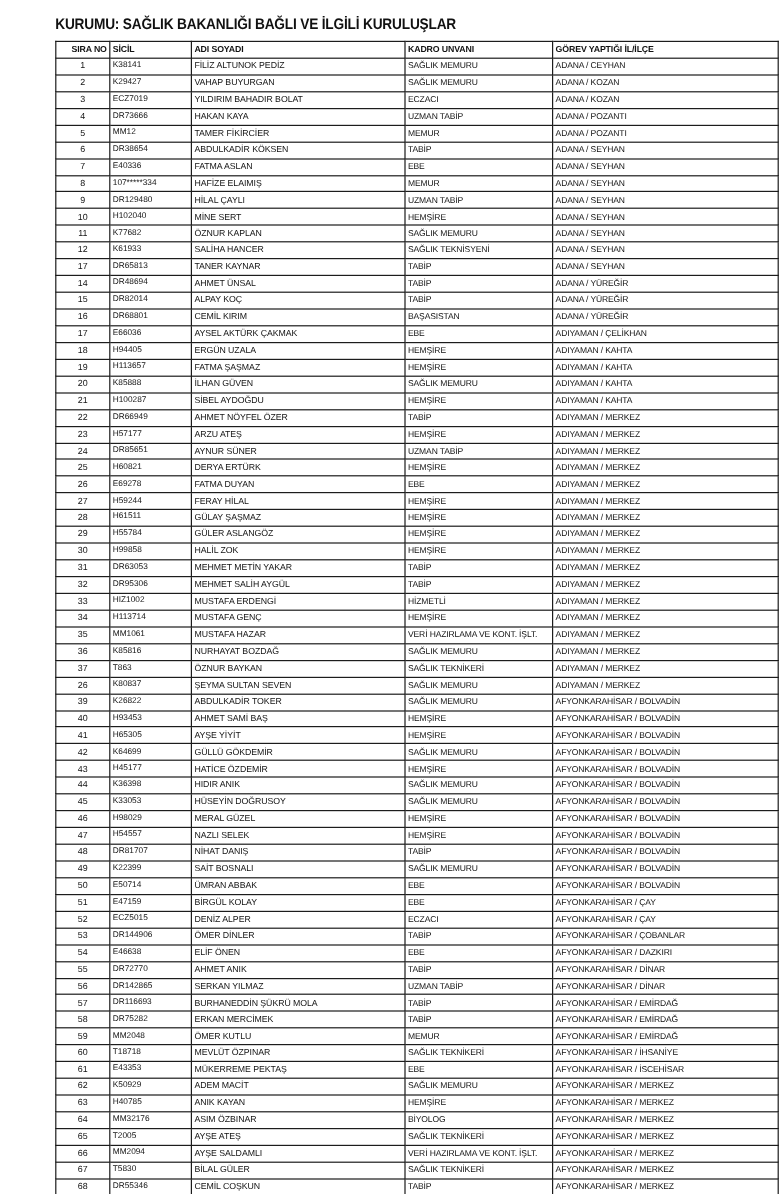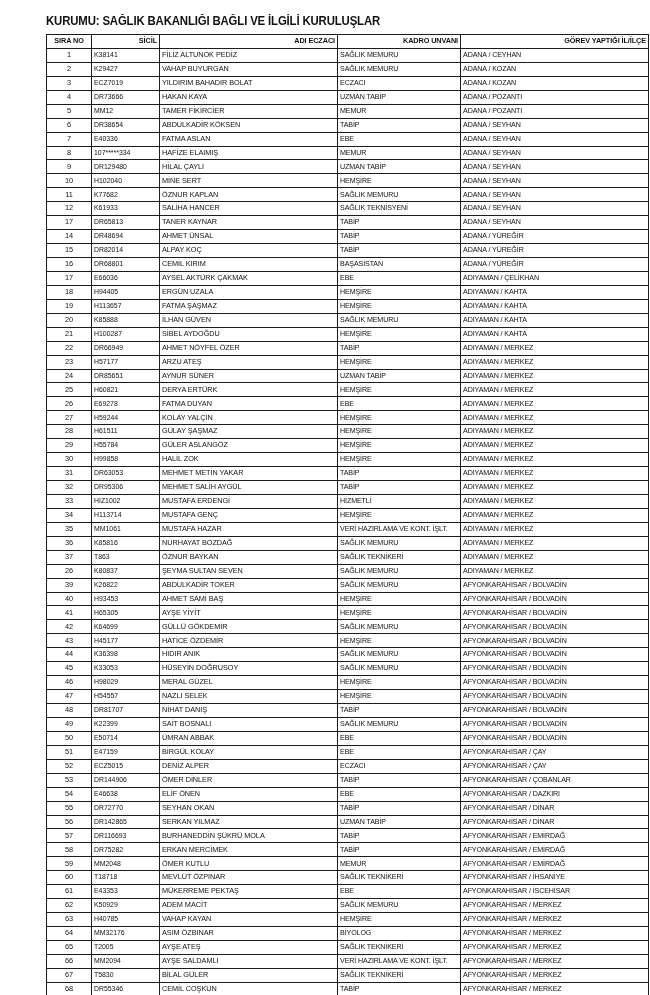--- a/index.html
+++ b/index.html
@@ -49,25 +49,25 @@
     border: 1px solid #1c1c1c;
     padding: 0 2px;
     height: 12.95px;
     line-height: 12.5px;
     overflow: hidden;
     white-space: nowrap;
     vertical-align: middle;
   }
   table.listing th {
     font-weight: bold;
-    text-align: right;
+    text-align: left;
     font-size: 7.3px;
     letter-spacing: -0.1px;
   }
-  table.listing th.c-sira { text-align: center; }
+  table.listing th.c-sira { text-align: right; }
   td.c-sira {
     text-align: center;
     font-size: 7.4px;
   }
   td.c-sicil { font-size: 6.9px; }
   td.c-ad { font-size: 7.3px; letter-spacing: -0.05px; }
   td.c-unvan { font-size: 7.1px; letter-spacing: -0.1px; }
   td.c-yer { font-size: 7.1px; letter-spacing: -0.1px; }
 
   col.w-sira { width: 45px; }
@@ -88,21 +88,21 @@
       <col class="w-sira">
       <col class="w-sicil">
       <col class="w-ad">
       <col class="w-unvan">
       <col class="w-yer">
     </colgroup>
     <thead>
       <tr>
         <th class="c-sira">SIRA NO</th>
         <th>SİCİL</th>
-        <th>ADI ECZACI</th>
+        <th>ADI SOYADI</th>
         <th>KADRO UNVANI</th>
         <th>GÖREV YAPTIĞI İL/İLÇE</th>
       </tr>
     </thead>
     <tbody id="table-body">
         <tr>
           <td class="c-sira">1</td>
           <td class="c-sicil">K38141</td>
           <td class="c-ad">FİLİZ ALTUNOK PEDİZ</td>
           <td class="c-unvan">SAĞLIK MEMURU</td>
@@ -279,21 +279,21 @@
         <tr>
           <td class="c-sira">26</td>
           <td class="c-sicil">E69278</td>
           <td class="c-ad">FATMA DUYAN</td>
           <td class="c-unvan">EBE</td>
           <td class="c-yer">ADIYAMAN / MERKEZ</td>
         </tr>
         <tr>
           <td class="c-sira">27</td>
           <td class="c-sicil">H59244</td>
-          <td class="c-ad">KOLAY YALÇIN</td>
+          <td class="c-ad">FERAY HİLAL</td>
           <td class="c-unvan">HEMŞİRE</td>
           <td class="c-yer">ADIYAMAN / MERKEZ</td>
         </tr>
         <tr>
           <td class="c-sira">28</td>
           <td class="c-sicil">H61511</td>
           <td class="c-ad">GÜLAY ŞAŞMAZ</td>
           <td class="c-unvan">HEMŞİRE</td>
           <td class="c-yer">ADIYAMAN / MERKEZ</td>
         </tr>
@@ -475,21 +475,21 @@
         <tr>
           <td class="c-sira">54</td>
           <td class="c-sicil">E46638</td>
           <td class="c-ad">ELİF ÖNEN</td>
           <td class="c-unvan">EBE</td>
           <td class="c-yer">AFYONKARAHİSAR / DAZKIRI</td>
         </tr>
         <tr>
           <td class="c-sira">55</td>
           <td class="c-sicil">DR72770</td>
-          <td class="c-ad">SEYHAN OKAN</td>
+          <td class="c-ad">AHMET ANIK</td>
           <td class="c-unvan">TABİP</td>
           <td class="c-yer">AFYONKARAHİSAR / DİNAR</td>
         </tr>
         <tr>
           <td class="c-sira">56</td>
           <td class="c-sicil">DR142865</td>
           <td class="c-ad">SERKAN YILMAZ</td>
           <td class="c-unvan">UZMAN TABİP</td>
           <td class="c-yer">AFYONKARAHİSAR / DİNAR</td>
         </tr>
@@ -531,21 +531,21 @@
         <tr>
           <td class="c-sira">62</td>
           <td class="c-sicil">K50929</td>
           <td class="c-ad">ADEM MACİT</td>
           <td class="c-unvan">SAĞLIK MEMURU</td>
           <td class="c-yer">AFYONKARAHİSAR / MERKEZ</td>
         </tr>
         <tr>
           <td class="c-sira">63</td>
           <td class="c-sicil">H40785</td>
-          <td class="c-ad">VAHAP KAYAN</td>
+          <td class="c-ad">ANIK KAYAN</td>
           <td class="c-unvan">HEMŞİRE</td>
           <td class="c-yer">AFYONKARAHİSAR / MERKEZ</td>
         </tr>
         <tr>
           <td class="c-sira">64</td>
           <td class="c-sicil">MM32176</td>
           <td class="c-ad">ASIM ÖZBINAR</td>
           <td class="c-unvan">BİYOLOG</td>
           <td class="c-yer">AFYONKARAHİSAR / MERKEZ</td>
         </tr>

